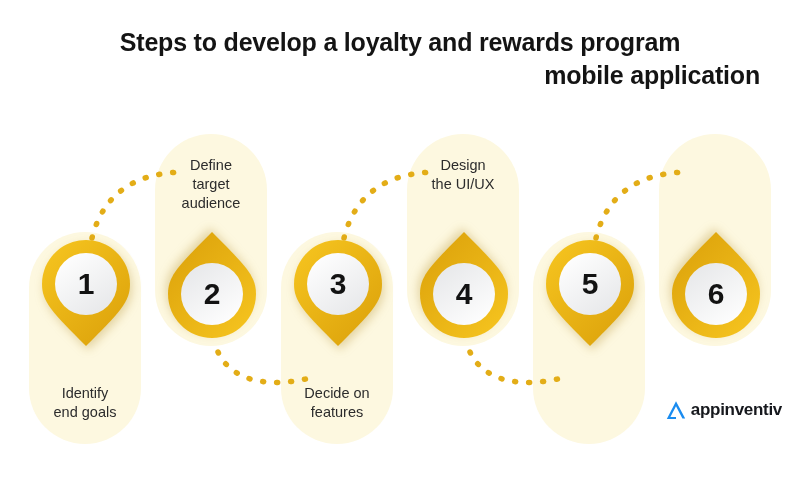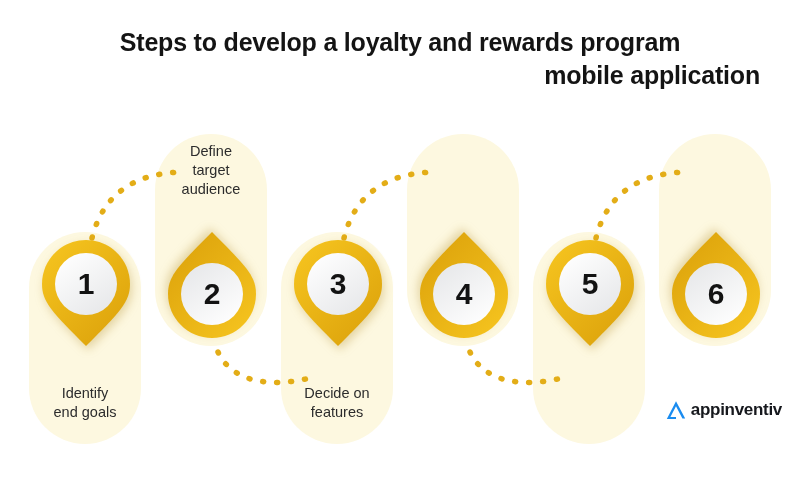--- a/index.html
+++ b/index.html
@@ -36,21 +36,21 @@
   .step.down .capsule{top:112px;height:212px;}
   .step.up   .capsule{top:14px;height:212px;}
 
   
   .label{
     position:absolute;left:0;width:126px;text-align:center;
     font-size:14.5px;line-height:1.32;color:#2c2c2c;
     z-index:4;white-space:pre-line;
   }
   .step.down .label{top:248px;margin-top:16px;}
-  .step.up   .label{top:22px;text-align:center;}
+  .step.up   .label{top:36px;text-align:center;}
 
   
   .pin{
     position:absolute;left:20px;width:88px;height:106px;z-index:3;
     filter:drop-shadow(2px 4px 5px rgba(160,120,0,.28));
   }
   .step.down .pin{top:120px;}
   .step.up   .pin{top:112px;}
   .step.up .pin{transform:rotate(180deg);}
 
@@ -163,20 +163,22 @@
       <div class="capsule"></div>
       <div class="pin">
         <svg class="pin-svg" viewBox="0 0 88 106">
           <path d="M44 0 C19.7 0 0 19.7 0 44 C0 62 10 72 44 106 C78 72 88 62 88 44 C88 19.7 68.3 0 44 0 Z" fill="url(#g1)"></path>
           <circle cx="44" cy="44" r="31" fill="url(#w1)"></circle>
         </svg>
       </div>
       <div class="numwrap">
         <span class="num">4</span>
       </div>
+      <div class="label">Design
+the UI/UX</div>
     </div>
 
     <div class="step down" style="left:526px">
       <div class="capsule"></div>
       <div class="pin">
         <svg class="pin-svg" viewBox="0 0 88 106">
           <path d="M44 0 C19.7 0 0 19.7 0 44 C0 62 10 72 44 106 C78 72 88 62 88 44 C88 19.7 68.3 0 44 0 Z" fill="url(#g1)"></path>
           <circle cx="44" cy="44" r="31" fill="url(#w1)"></circle>
         </svg>
       </div>

